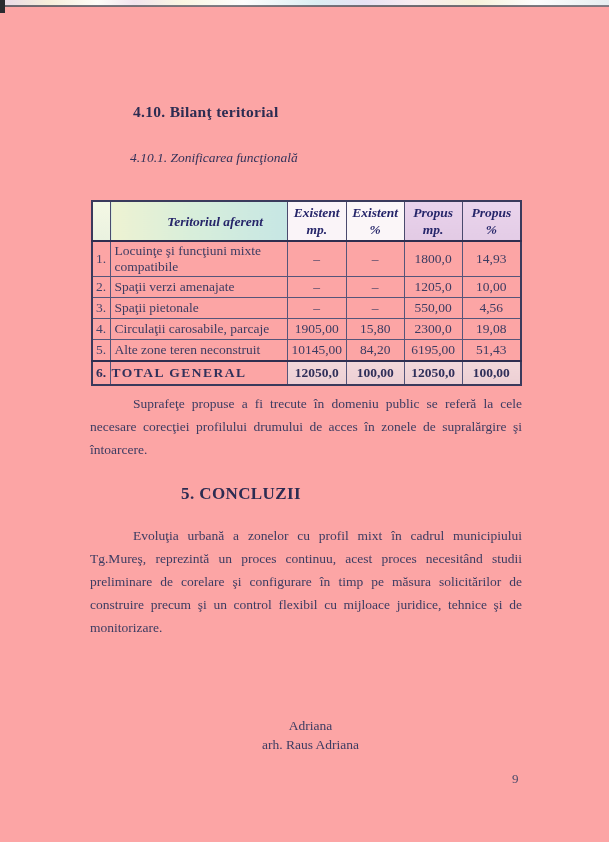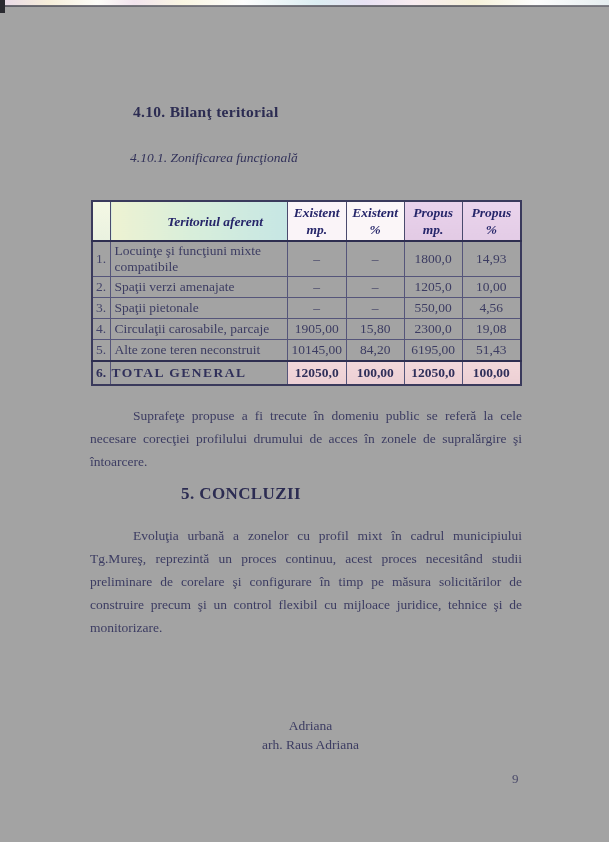--- a/index.html
+++ b/index.html
@@ -2,21 +2,21 @@
 <html><head>
 <meta charset="utf-8">
 <style>
   * { margin: 0; padding: 0; box-sizing: border-box; }
   html, body { background: #ffffff; }
   body {
     width: 609px; height: 842px;
     font-family: "Liberation Serif", serif;
     position: relative; overflow: hidden;
   }
-  .page { position: absolute; inset: 0; background: #a3a3a3; }
+  .page { position: absolute; inset: 0; background: #fca5a5; }
 
   
   .scan-strip {
     position: absolute; top: 0; left: 0; width: 609px; height: 6px;
     background: linear-gradient(90deg,
       #e8d8e8 0%, #f6eeda 8%, #fdfdf8 16%, #f2e4ee 22%, #faf6e2 30%,
       #fdfdfd 40%, #dceef2 52%, #e8e2f4 60%, #f8ecf0 68%, #f6f2da 78%,
       #fdfdfd 88%, #e6eef0 100%);
   }
   .scan-line {
@@ -76,21 +76,21 @@
     font-weight: bold; height: 24px; color: #30305a;
   }
   tr.total .cell-name { text-align: left; letter-spacing: 1.5px; padding-left: 0; }
   tr.total .tint { background: linear-gradient(180deg,#f2d8da,#eccfd4); }
 
   .para {
     position: absolute; left: 90px; width: 432px;
     font-size: 13.5px; line-height: 23px; color: #3c3c62;
     text-align: justify; text-indent: 43px;
   }
-  .para1 { top: 404px; }
+  .para1 { top: 392px; }
   .para2 { top: 524px; }
 
   .conclusions {
     position: absolute; left: 133px; top: 484px;
     font-size: 17px; font-weight: bold; color: #2c2c52;
     letter-spacing: .4px;
     margin-left: 48px;
   }
 
   .signature {

